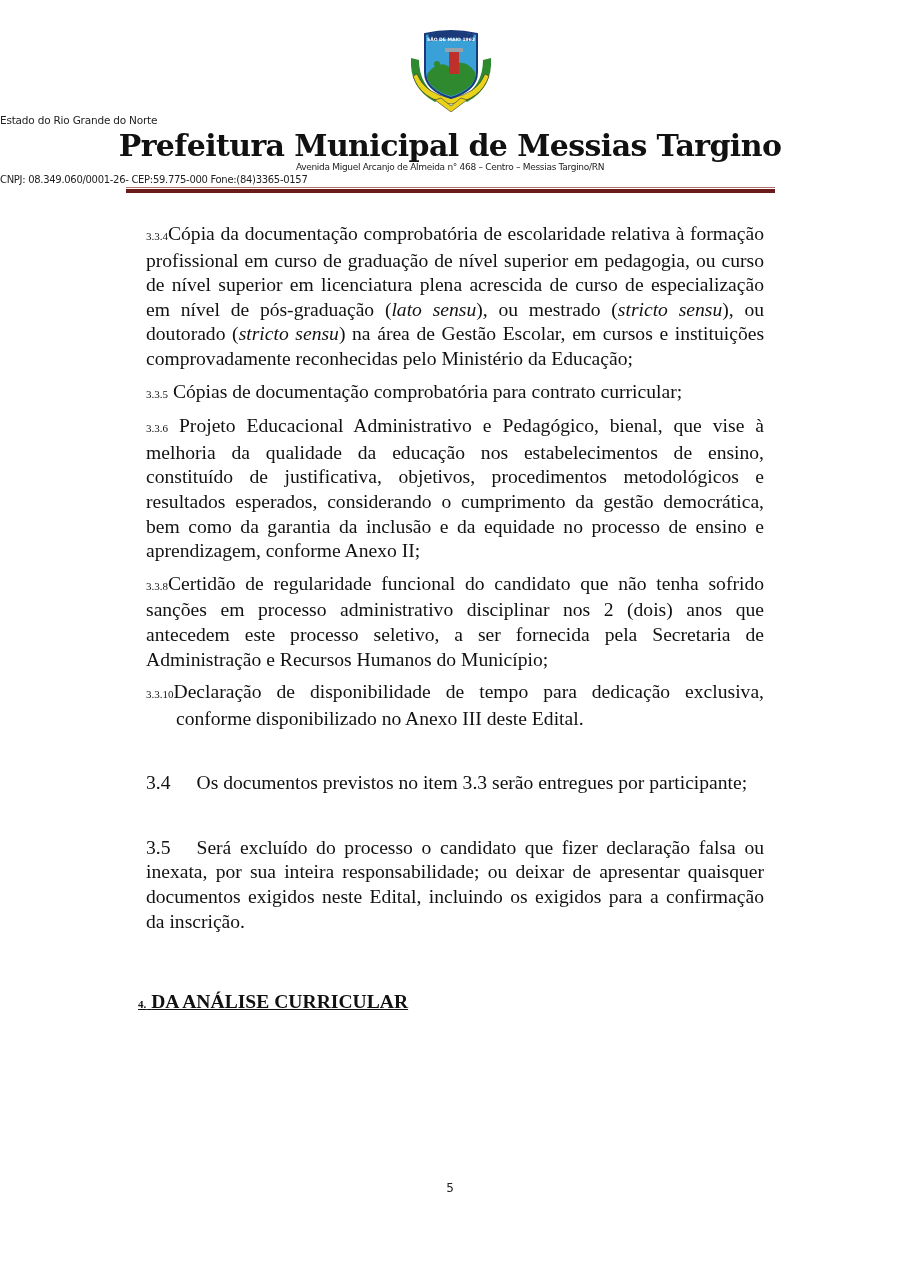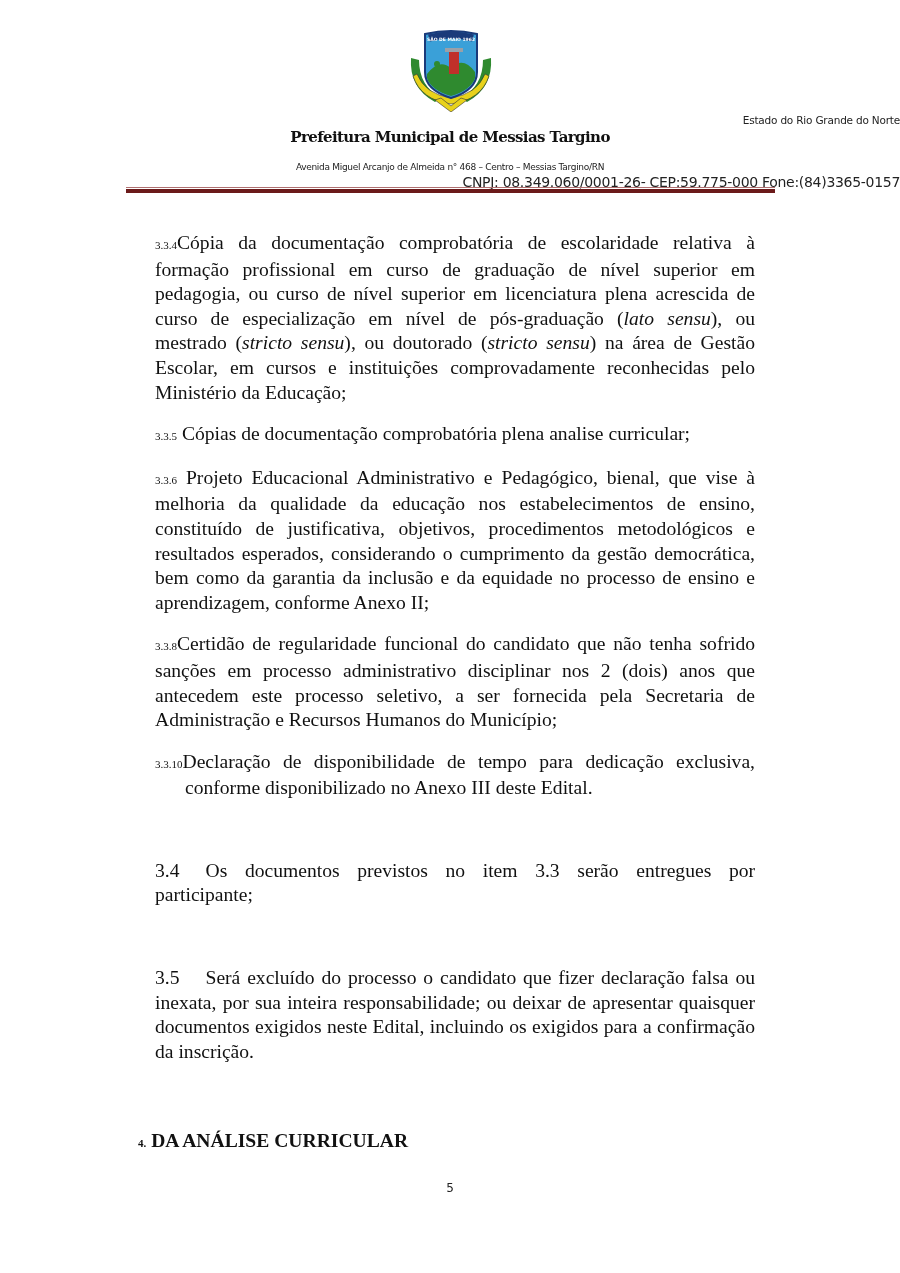--- a/index.html
+++ b/index.html
@@ -1,39 +1,39 @@
 <!DOCTYPE html>
 <html><head>
   <meta charset="utf-8">
   <style>
     html, body { margin: 0; padding: 0; background: #ffffff; }
     body { width: 900px; height: 1273px; position: relative; overflow: hidden; color: #111; }
     .page { position: absolute; left: 0; top: 0; width: 900px; height: 1273px; }
 
     .header { position: absolute; left: 0; top: 0; width: 900px; text-align: center; }
     .crest { position: absolute; left: 405px; top: 28px; width: 92px; height: 84px; }
-    .state { position: absolute; top: 114px; width: 900px; text-align: right;
+    .state { position: absolute; top: 114px; width: 900px; text-align: left;
       font-family: "DejaVu Sans", sans-serif; font-size: 10.5px; color: #222; letter-spacing: -0.2px; }
     .title { position: absolute; top: 128px; width: 900px; text-align: center;
-      font-family: "DejaVu Serif", serif; font-weight: bold; font-size: 15px; color: #111; letter-spacing: -0.6px; }
+      font-family: "DejaVu Serif", serif; font-weight: bold; font-size: 30px; color: #111; letter-spacing: -0.6px; }
     .addr { position: absolute; top: 162px; width: 900px; text-align: center;
       font-family: "DejaVu Sans", sans-serif; font-size: 9px; color: #222; letter-spacing: -0.3px; }
-    .cnpj { position: absolute; top: 174px; width: 900px; text-align: right;
-      font-family: "DejaVu Sans", sans-serif; font-size: 14px; color: #222; letter-spacing: -0.3px; }
+    .cnpj { position: absolute; top: 174px; width: 900px; text-align: left;
+      font-family: "DejaVu Sans", sans-serif; font-size: 10px; color: #222; letter-spacing: -0.3px; }
     .rule-thin { position: absolute; left: 126px; top: 187px; width: 649px; height: 1px; background: #b07070; }
     .rule-thick { position: absolute; left: 126px; top: 189px; width: 649px; height: 4px; background: #6b1a1a; }
 
     .body { position: absolute; left: 138px; top: 214px; width: 634px;
       font-family: "Liberation Serif", serif; font-size: 19.6px; line-height: 24.6px; color: #111; }
-    .p { margin: 17px; text-align: justify; }
+    .p { margin: 8px; text-align: justify; }
     .num { font-size: 11px; }
     .hang { padding-left: 30px; text-indent: -30px; }
     .hang-sm { padding-left: 20px; text-indent: -20px; }
     .gap { height: 24px; }
-    .sec-head { font-weight: bold; margin: 0; }
+    .sec-head { font-weight: bold; margin: 0; text-decoration: underline; }
     .sec-num { font-size: 11px; font-weight: bold; }
     .footer { position: absolute; top: 1181px; width: 900px; text-align: center;
       font-family: "DejaVu Sans", sans-serif; font-size: 12px; color: #222; }
     .tab2 { display: inline-block; width: 26px; }
     .last-line { text-align-last: justify; }
   </style>
 </head>
 <body>
 
 <div class="page">
@@ -65,21 +65,21 @@
   </div>
 
   <div class="body">
 
     <p class="p">
       <span class="num">3.3.4</span><span>Cópia da documentação comprobatória de escolaridade relativa à formação profissional em curso de graduação de nível superior em pedagogia, ou curso de nível superior em licenciatura plena acrescida de curso de especialização em nível de pós-graduação (</span><i>lato sensu</i><span>), ou mestrado (</span><i>stricto sensu</i><span>), ou doutorado (</span><i>stricto sensu</i><span>) na área de Gestão Escolar, em cursos e instituições comprovadamente reconhecidas pelo Ministério da Educação;</span>
     </p>
 
     <p class="p">
       <span class="num">3.3.5</span>
-      <span>Cópias de documentação comprobatória plena analise curricular;</span>
+      <span>Cópias de documentação comprobatória para contrato curricular;</span>
     </p>
 
     <p class="p">
       <span class="num">3.3.6</span>
       <span>Projeto Educacional Administrativo e Pedagógico, bienal, que vise à melhoria da qualidade da educação nos estabelecimentos de ensino, constituído de justificativa, objetivos, procedimentos metodológicos e resultados esperados, considerando o cumprimento da gestão democrática, bem como da garantia da inclusão e da equidade no processo de ensino e aprendizagem, conforme Anexo II;</span>
     </p>
 
 
     <p class="p">
       <span class="num">3.3.8</span><span>Certidão de regularidade funcional do candidato que não tenha sofrido sanções em processo administrativo disciplinar nos 2 (dois) anos que antecedem este processo seletivo, a ser fornecida pela Secretaria de Administração e Recursos Humanos do Município;</span>

